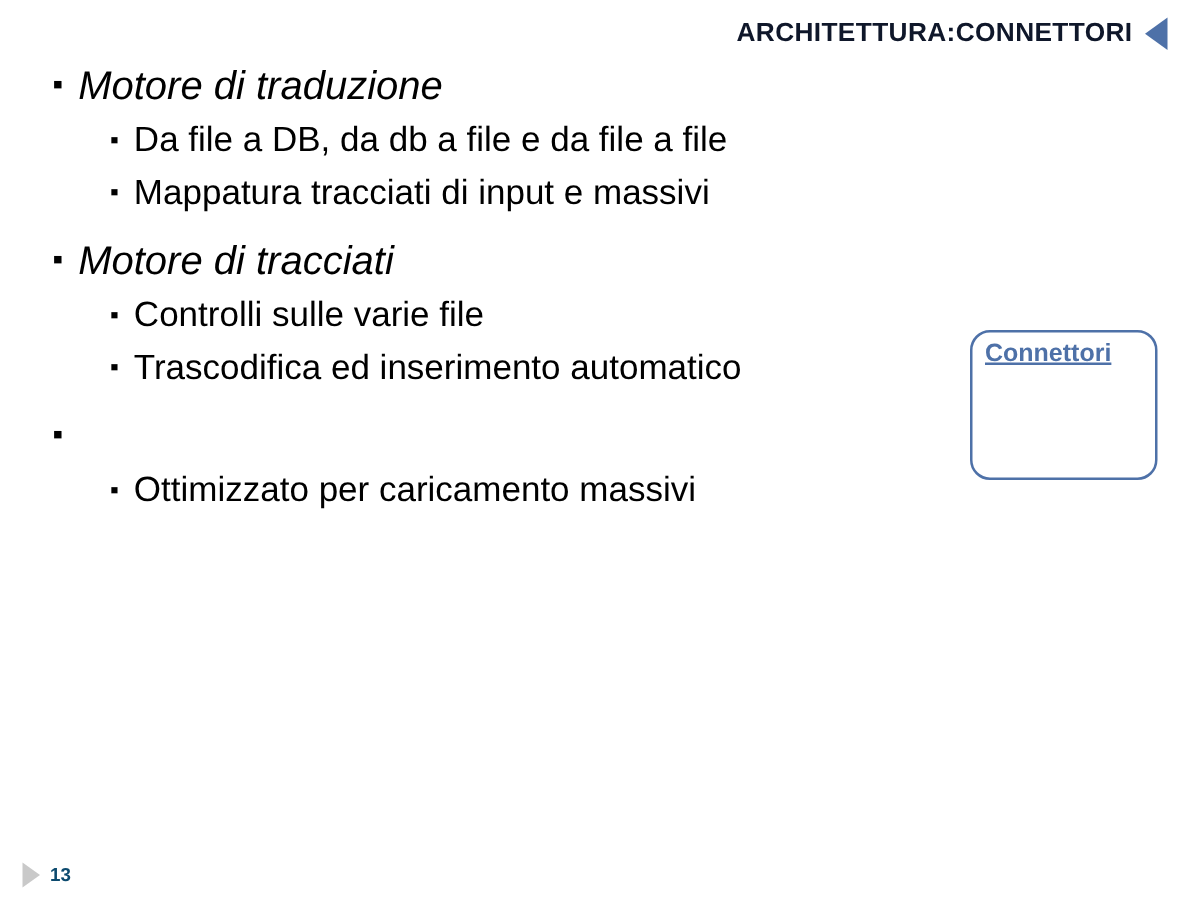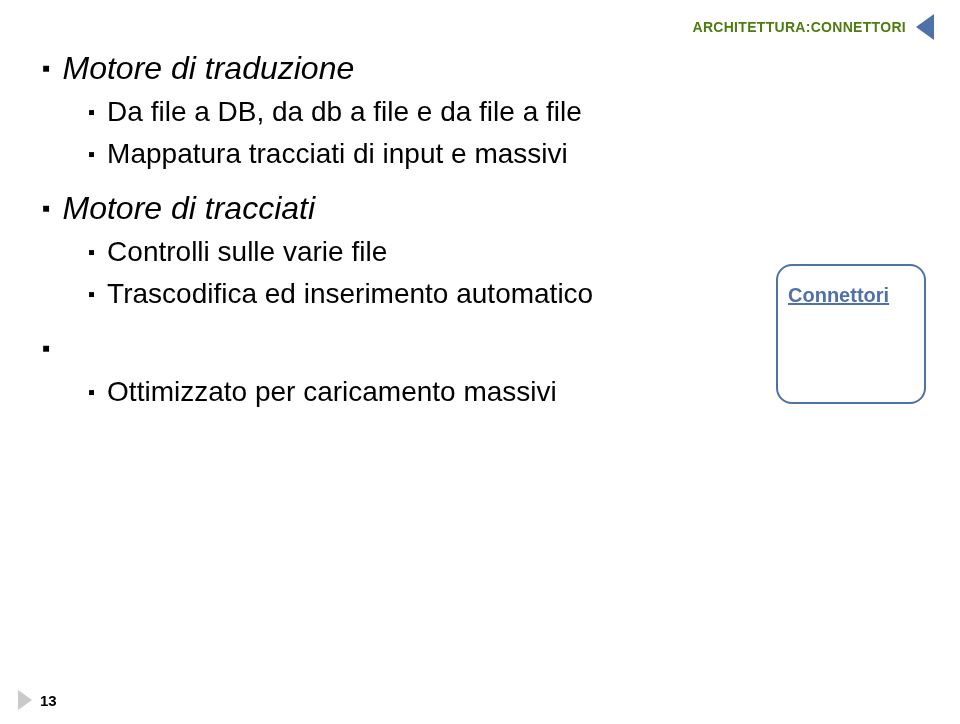--- a/index.html
+++ b/index.html
@@ -1,34 +1,34 @@
 <!DOCTYPE html>
 <html><head>
 <meta charset="utf-8">
 <style>
   * { box-sizing: border-box; margin: 0; padding: 0; }
   html, body { width: 960px; height: 724px; background: #fff; font-family: Arial, Helvetica, sans-serif; position: relative; }
   .slide { width: 960px; height: 724px; position: relative; padding: 16px 28px 28px 28px; }
   .header { position: absolute; top: 14px; right: 26px; display: flex; align-items: center; }
-  .header-text { color: #4d7c0f; font-weight: bold; font-size: 14px; letter-spacing: 0.3px; }
+  .header-text { color: #0f172a; font-weight: bold; font-size: 21px; letter-spacing: 0.3px; }
   .header-pointer { width: 0; height: 0; border-top: 13px solid transparent; border-bottom: 13px solid transparent; border-right: 18px solid #4e71a8; margin-left: 10px; }
   .content { position: absolute; left: 42px; top: 48px; right: 210px; }
   ul.lvl1 { list-style: none; }
   ul.lvl1 > li { font-size: 32px; color: #000; margin-bottom: 10px; display: flex; align-items: flex-start; flex-wrap: wrap; }
   ul.lvl1 > li > .bullet { color: #000; margin-right: 12px; font-size: 24px; line-height: 40px; }
   ul.lvl1 > li > .txt { flex: 1; line-height: 40px; font-style: italic; }
   ul.lvl2 { list-style: none; margin-left: 46px; width: 100%; margin-top: 6px; }
   ul.lvl2 > li { font-size: 28px; color: #000; display: flex; align-items: flex-start; flex-wrap: wrap; margin-bottom: 6px; }
   ul.lvl2 > li > .bullet { color: #000; margin-right: 12px; font-size: 20px; line-height: 36px; }
   ul.lvl2 > li > .txt { flex: 1; line-height: 36px; }
-  .tag-box { position: absolute; top: 264px; right: 34px; width: 150px; height: 140px; border: 2px solid #4e71a8; border-radius: 16px; padding: 18px 10px; }
+  .tag-box { position: absolute; top: 264px; right: 34px; width: 150px; height: 120px; border: 2px solid #4e71a8; border-radius: 16px; padding: 6px 10px; }
   .tag-box span { color: #4e71a8; font-weight: bold; font-size: 20px; text-decoration: underline; }
   .page-corner { position: absolute; left: 18px; bottom: 14px; display: flex; align-items: center; }
   .page-triangle { width: 0; height: 0; border-top: 10px solid transparent; border-bottom: 10px solid transparent; border-left: 14px solid #c9c9c9; }
-  .page-num { color: #000000; font-size: 15px; font-weight: bold; margin-left: 8px; }
+  .page-num { color: #0c4a6e; font-size: 15px; font-weight: bold; margin-left: 8px; }
 </style>
 </head>
 <body>
 
 <div class="slide">
 
   <div class="header">
     <div class="header-text">ARCHITETTURA:CONNETTORI</div>
     <div class="header-pointer"></div>
   </div>

